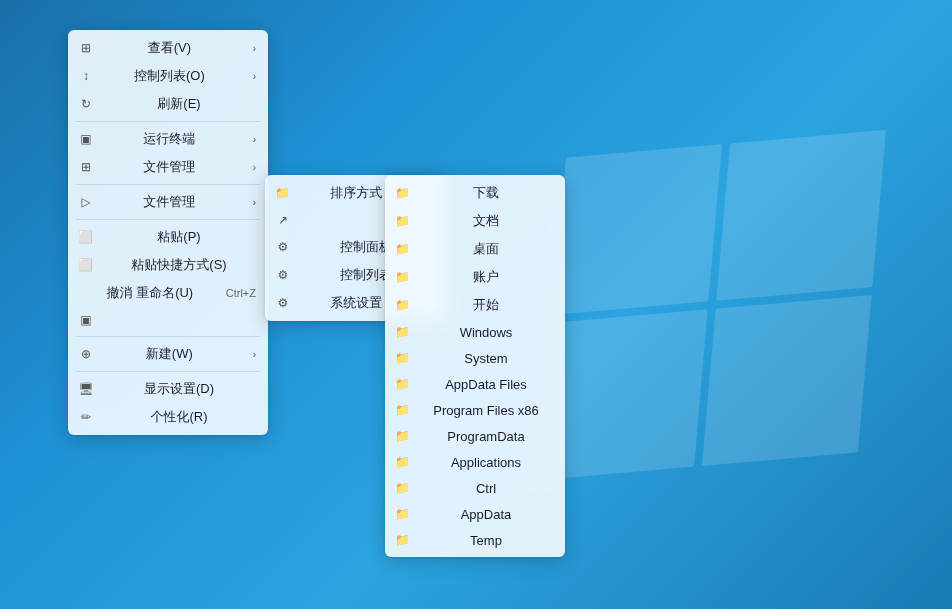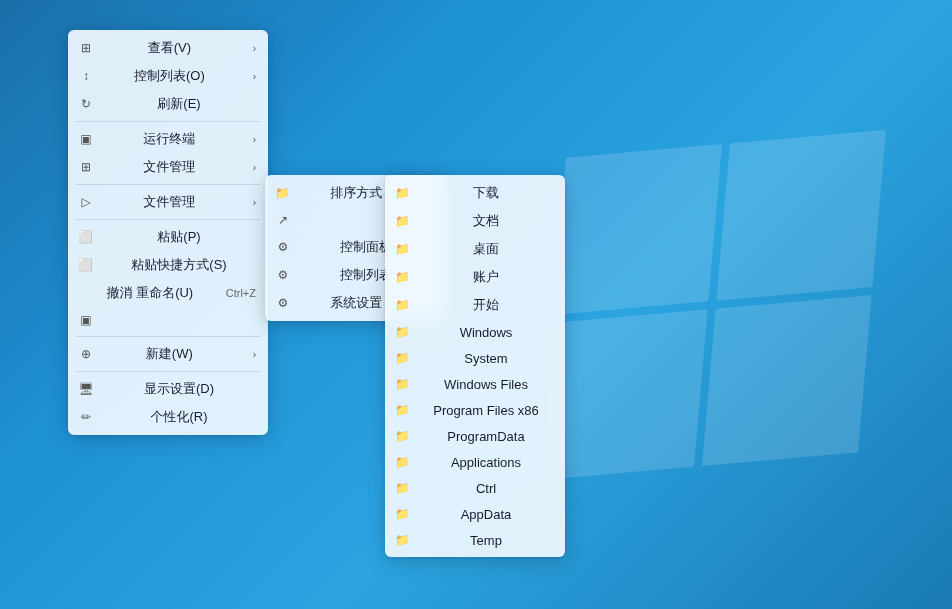--- a/index.html
+++ b/index.html
@@ -221,21 +221,21 @@
   <div class="menu-item">
     <span class="icon-placeholder">📁</span>
     <span class="label">Windows</span>
   </div>
   <div class="menu-item">
     <span class="icon-placeholder">📁</span>
     <span class="label">System</span>
   </div>
   <div class="menu-item">
     <span class="icon-placeholder">📁</span>
-    <span class="label">Windows Files</span>
+    <span class="label">AppData Files</span>
   </div>
   <div class="menu-item">
     <span class="icon-placeholder">📁</span>
     <span class="label">Program Files x86</span>
   </div>
   <div class="menu-item">
     <span class="icon-placeholder">📁</span>
     <span class="label">ProgramData</span>
   </div>
   <div class="menu-item">

